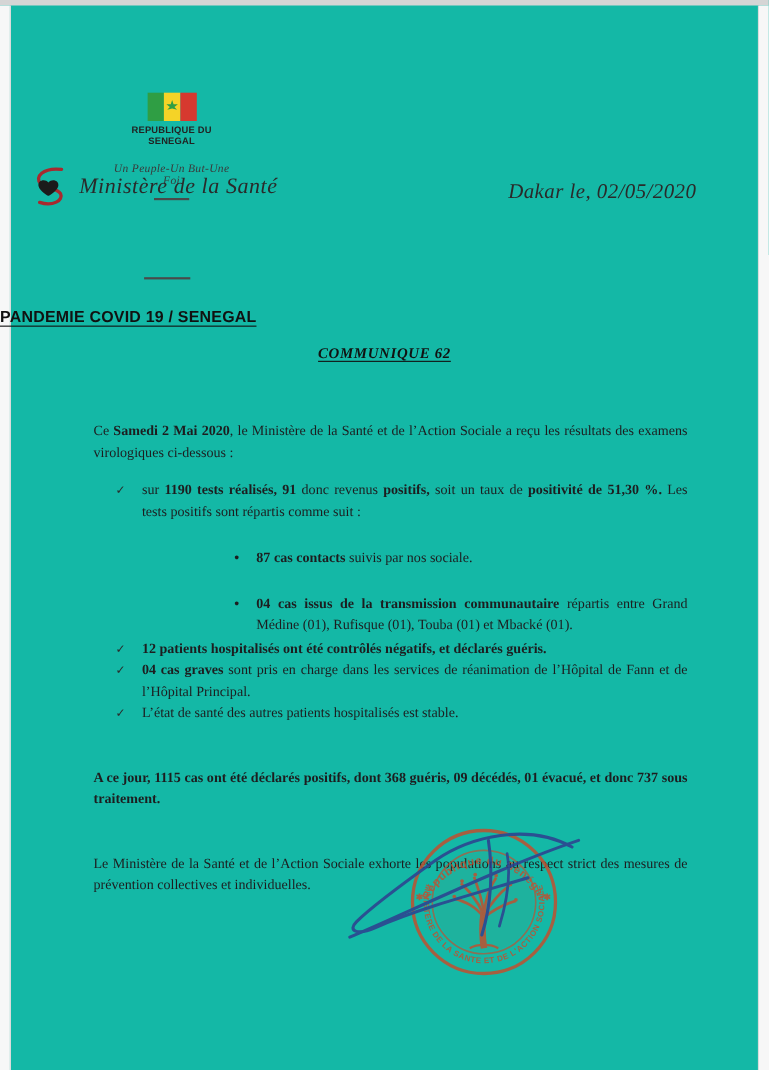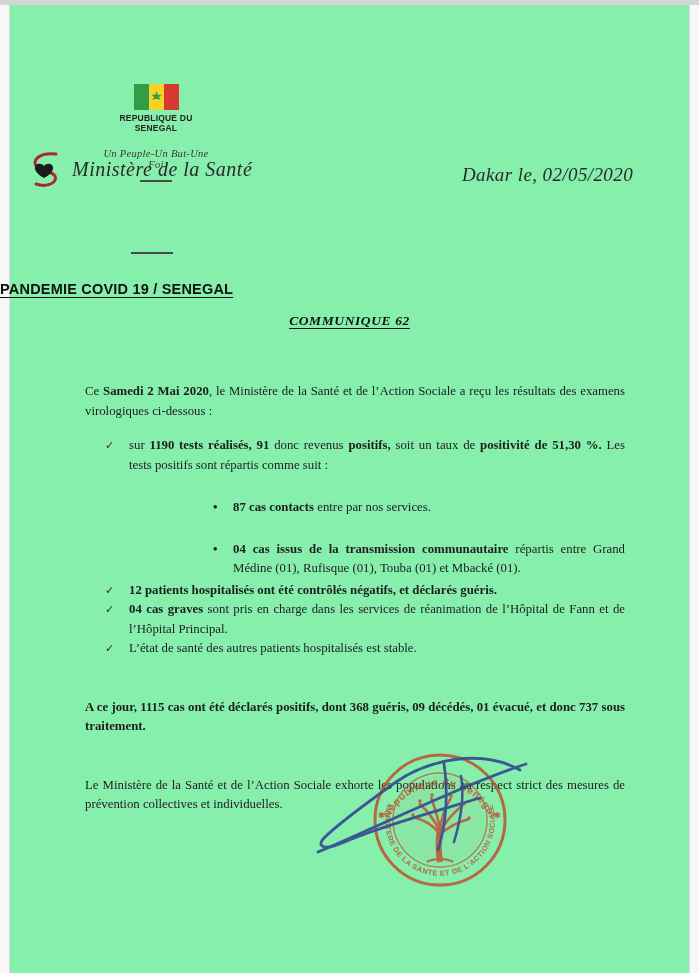--- a/index.html
+++ b/index.html
@@ -1,19 +1,19 @@
 <!DOCTYPE html>
 <html><head>
 <meta charset="utf-8">
 <style>
   * { margin:0; padding:0; box-sizing:border-box; }
   html,body { background:#f2f2f2; }
   .page {
     position:relative; width:699px; height:973px; margin:0 auto;
-    background:#86efac; overflow:hidden;
+    background:#14b8a6; overflow:hidden;
     font-family:"Liberation Serif", serif; color:#1d1d1f;
   }
   .top-strip { position:absolute; left:0; top:0; width:699px; height:5px; background:#d5d5d5; }
   .edge { position:absolute; top:5px; bottom:0; width:1px; background:#dcdcdc; }
   .edge.left { left:9px; }
   .edge.right { left:689px; }
   .edge-shade { position:absolute; top:5px; bottom:0; background:#f7f7f7; }
   .edge-shade.left { left:0; width:9px; }
   .edge-shade.right { left:690px; width:9px; }
 
@@ -99,21 +99,21 @@
 
     <p><span>Ce </span><b>Samedi 2 Mai 2020</b><span>, le Ministère de la Santé et de l’Action Sociale a reçu les résultats des examens virologiques ci-dessous :</span></p>
 
     <div class="row check-row mt-check1">
       <span class="marker">✓</span>
       <span class="rtext"><span>sur </span><b>1190 tests réalisés, 91</b><span> donc revenus </span><b>positifs,</b><span> soit un taux de </span><b>positivité de 51,30 %.</b><span>  Les tests positifs sont répartis comme suit :</span></span>
     </div>
 
     <div class="row bullet-row mt-bullet1">
       <span class="marker">•</span>
-      <span class="rtext"><b>87 cas contacts</b><span> entre par nos services.</span></span>
+      <span class="rtext"><b>87 cas contacts</b><span> suivis par nos sociale.</span></span>
     </div>
 
     <div class="row bullet-row mt-bullet2">
       <span class="marker">•</span>
       <span class="rtext"><b>04 cas issus de la transmission communautaire</b><span> répartis entre Grand Médine (01), Rufisque (01), Touba (01) et Mbacké (01).</span></span>
     </div>
 
     <div class="row check-row mt-check2">
       <span class="marker">✓</span>
       <span class="rtext"><b>12 patients hospitalisés ont été contrôlés négatifs, et déclarés guéris.</b></span>

